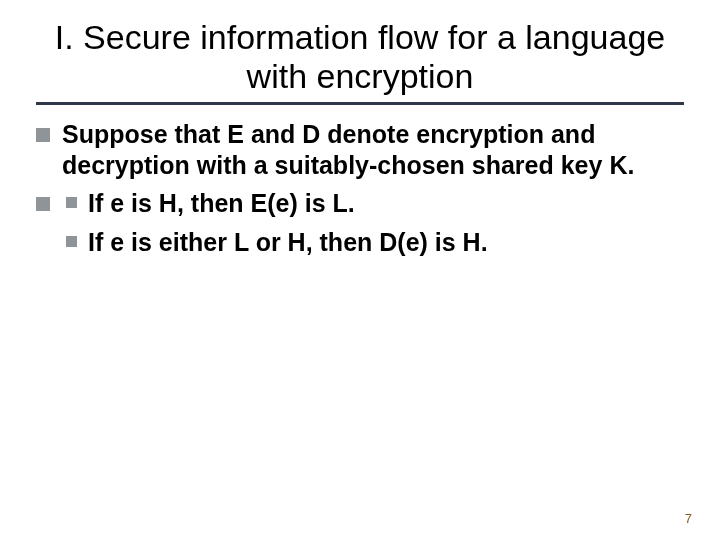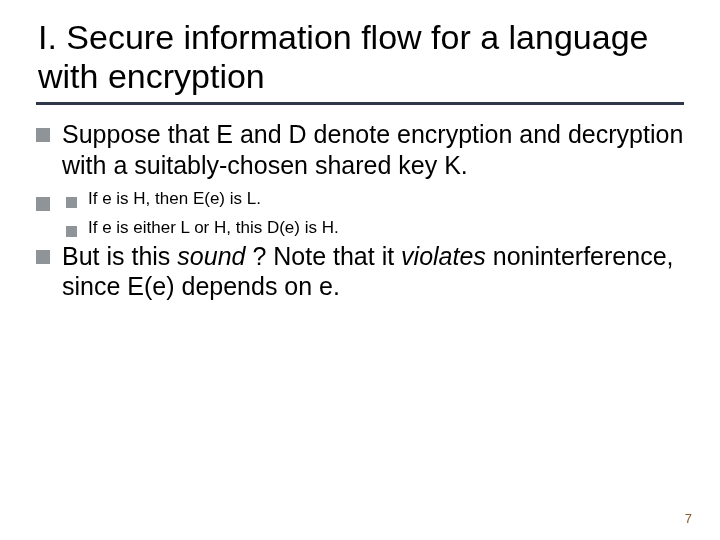--- a/index.html
+++ b/index.html
@@ -7,56 +7,57 @@
   body {
     background: #ffffff;
     font-family: "Comic Sans MS", "Comic Sans", cursive, sans-serif;
     color: #000;
     padding: 18px 28px 0 28px;
     position: relative;
   }
   .title {
     font-size: 34px;
     line-height: 1.15;
-    text-align: left;
+    text-align: center;
     color: #000;
     font-weight: 400;
     padding: 0 10px 6px 10px;
   }
   .underline {
     border-bottom: 3px solid #2f394a;
     margin: 0 8px 14px 8px;
   }
   .content {
     padding: 0 4px;
   }
   ul { list-style: none; }
   .lvl1 > li {
     position: relative;
     padding-left: 30px;
     font-size: 25px;
     line-height: 1.22;
     margin-bottom: 2px;
+    font-weight: bold;
   }
   .lvl1 > li::before {
     content: "";
     position: absolute;
     left: 4px;
     top: 9px;
     width: 14px;
     height: 14px;
     background: #8e9497;
   }
   .lvl2 {
     margin-top: 2px;
   }
   .lvl2 > li {
     position: relative;
     padding-left: 26px;
-    font-size: 17px;
+    font-size: 25px;
     line-height: 1.25;
     margin-bottom: 0;
     margin-top: 8px;
   }
   .lvl2 > li::before {
     content: "";
     position: absolute;
     left: 4px;
     top: 9px;
     width: 11px;
@@ -80,19 +81,18 @@
 <body>
 
 <div class="title">I. Secure information flow for a language with encryption</div>
 <div class="underline"></div>
 
 <div class="content">
   <ul class="lvl1" id="bullet-root">
       <li><span>Suppose that </span><span class="mono">E</span><span> and </span><span class="mono">D</span><span> denote encryption and decryption with a suitably-chosen shared key K.</span></li>
       <li><ul class="lvl2">
           <li><span>If e is H, then </span><span class="mono">E</span><span>(e) is L.</span></li>
-          <li><span>If e is either L or H, this </span><span class="mono">D</span><span>(e) is H.</span></li>
+          <li><span>If e is either L or H, then </span><span class="mono">D</span><span>(e) is H.</span></li>
         </ul></li>
-      <li><span>But is this </span><span class="italic">sound</span><span> ?  Note that it </span><span class="italic">violates</span><span> noninterference, since </span><span class="mono">E</span><span>(e) depends on e.</span></li>
     </ul>
 </div>
 
 <div class="pagenum">7</div>
 
 </body></html>

